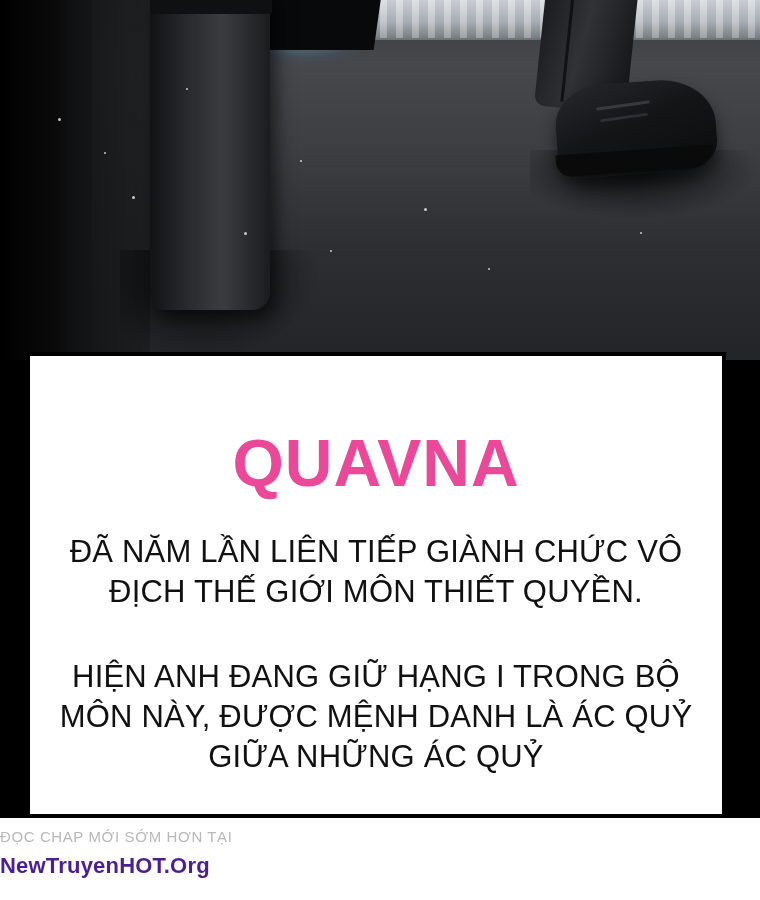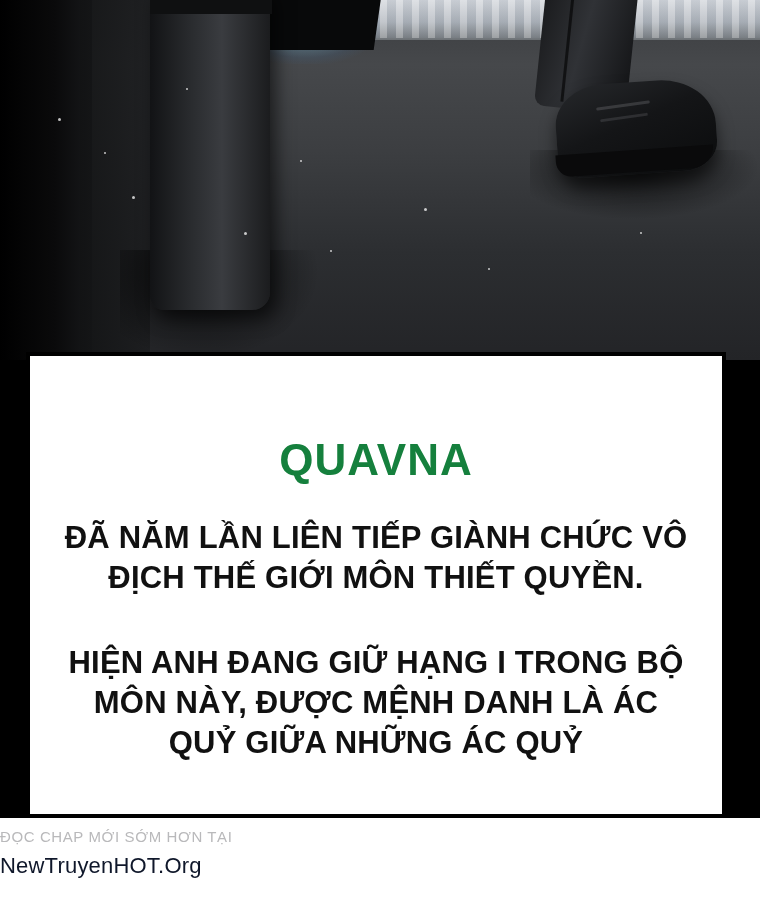--- a/index.html
+++ b/index.html
@@ -182,30 +182,30 @@
     border: 4px solid #000000;
     box-sizing: border-box;
   }
   .dialog-inner {
     padding: 74px 26px 20px 26px;
     text-align: center;
   }
   .dlg-title {
     font-family: "Liberation Sans", sans-serif;
     font-weight: 700;
-    font-size: 44px;
+    font-size: 66px;
     letter-spacing: 1px;
-    color: #15803d;
+    color: #ec4899;
     line-height: 1;
-    margin: 8px 0 36px 0;
+    margin: 0 0 36px 0;
   }
   .dlg-para {
     font-family: "Liberation Sans", sans-serif;
     font-size: 31px;
-    font-weight: 700;
+    font-weight: 400;
     color: #111;
     line-height: 1.28;
     margin: 0 0 46px 0;
     letter-spacing: .2px;
   }
   .dlg-para.last { margin-bottom: 0; }
 
   
   .footer {
     position: absolute;
@@ -219,22 +219,22 @@
   .wm-top {
     font-family: "Liberation Sans", sans-serif;
     font-size: 15px;
     letter-spacing: .6px;
     color: #b9b9bb;
     padding-top: 10px;
   }
   .wm-main {
     font-family: "Liberation Sans", sans-serif;
     font-size: 22px;
-    font-weight: 400;
-    color: #0f172a;
+    font-weight: 700;
+    color: #4c1d95;
     padding-top: 8px;
     letter-spacing: .2px;
   }
 </style>
 </head>
 <body>
 
 <div id="page">
 
   <div class="art">

